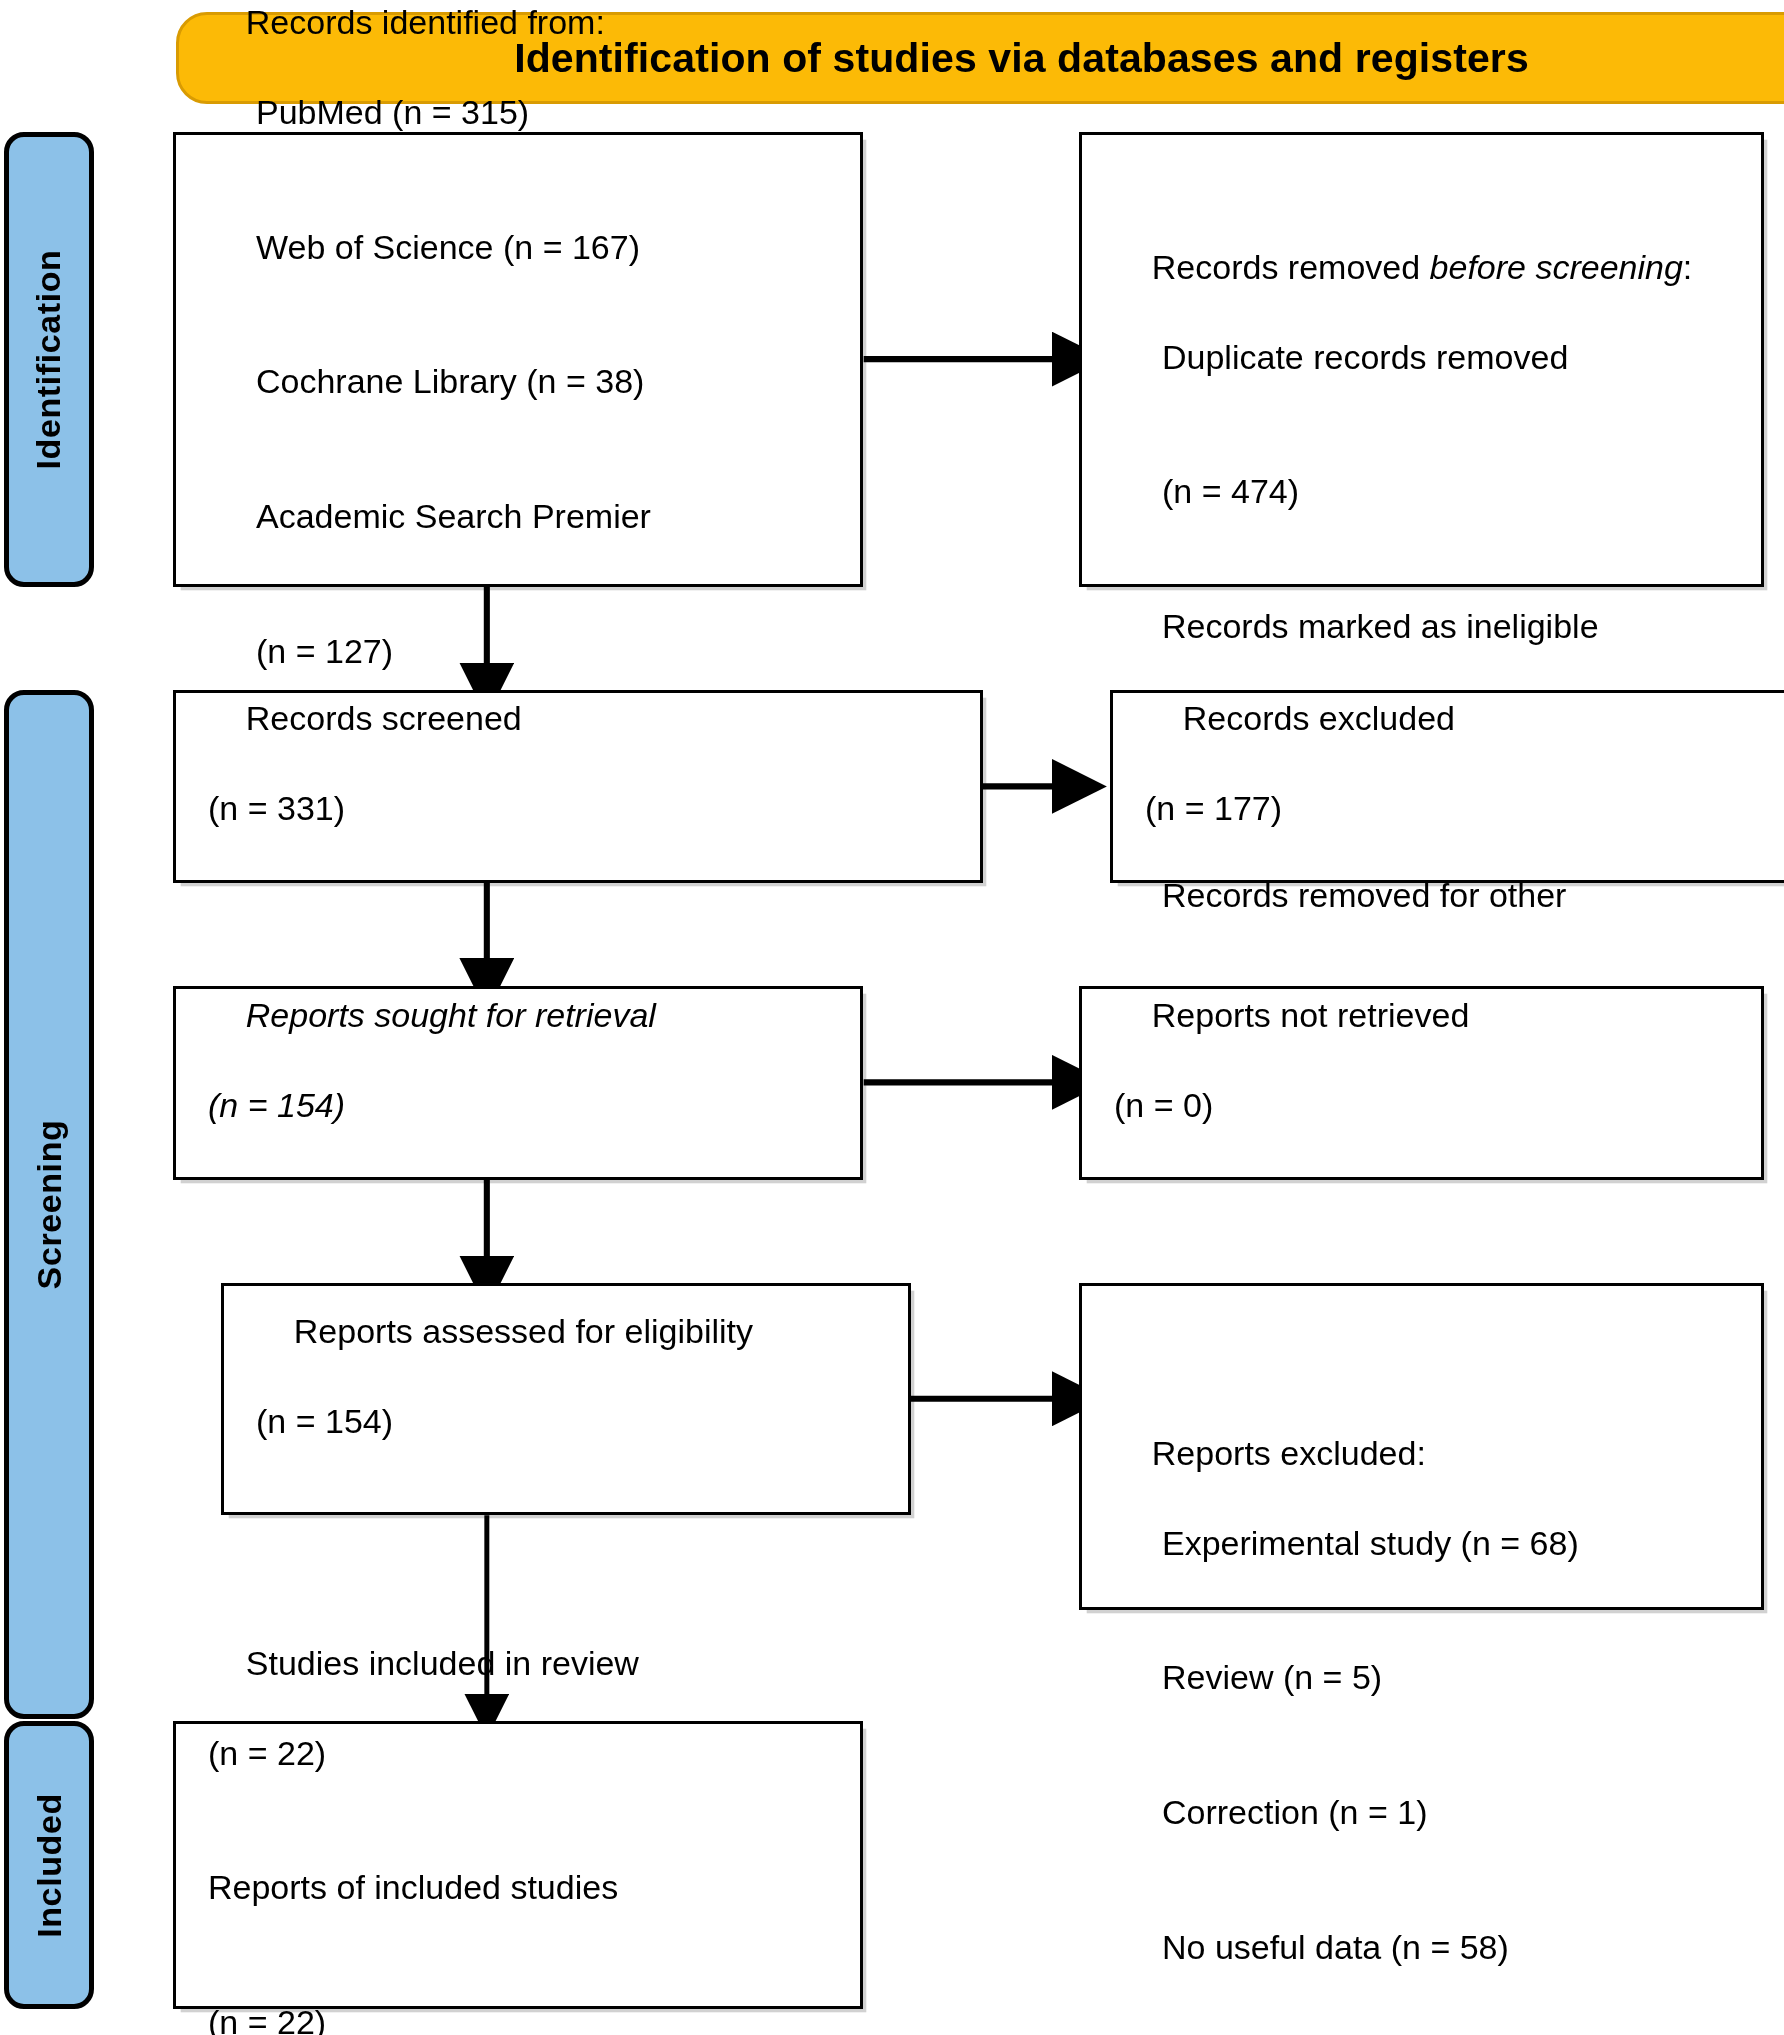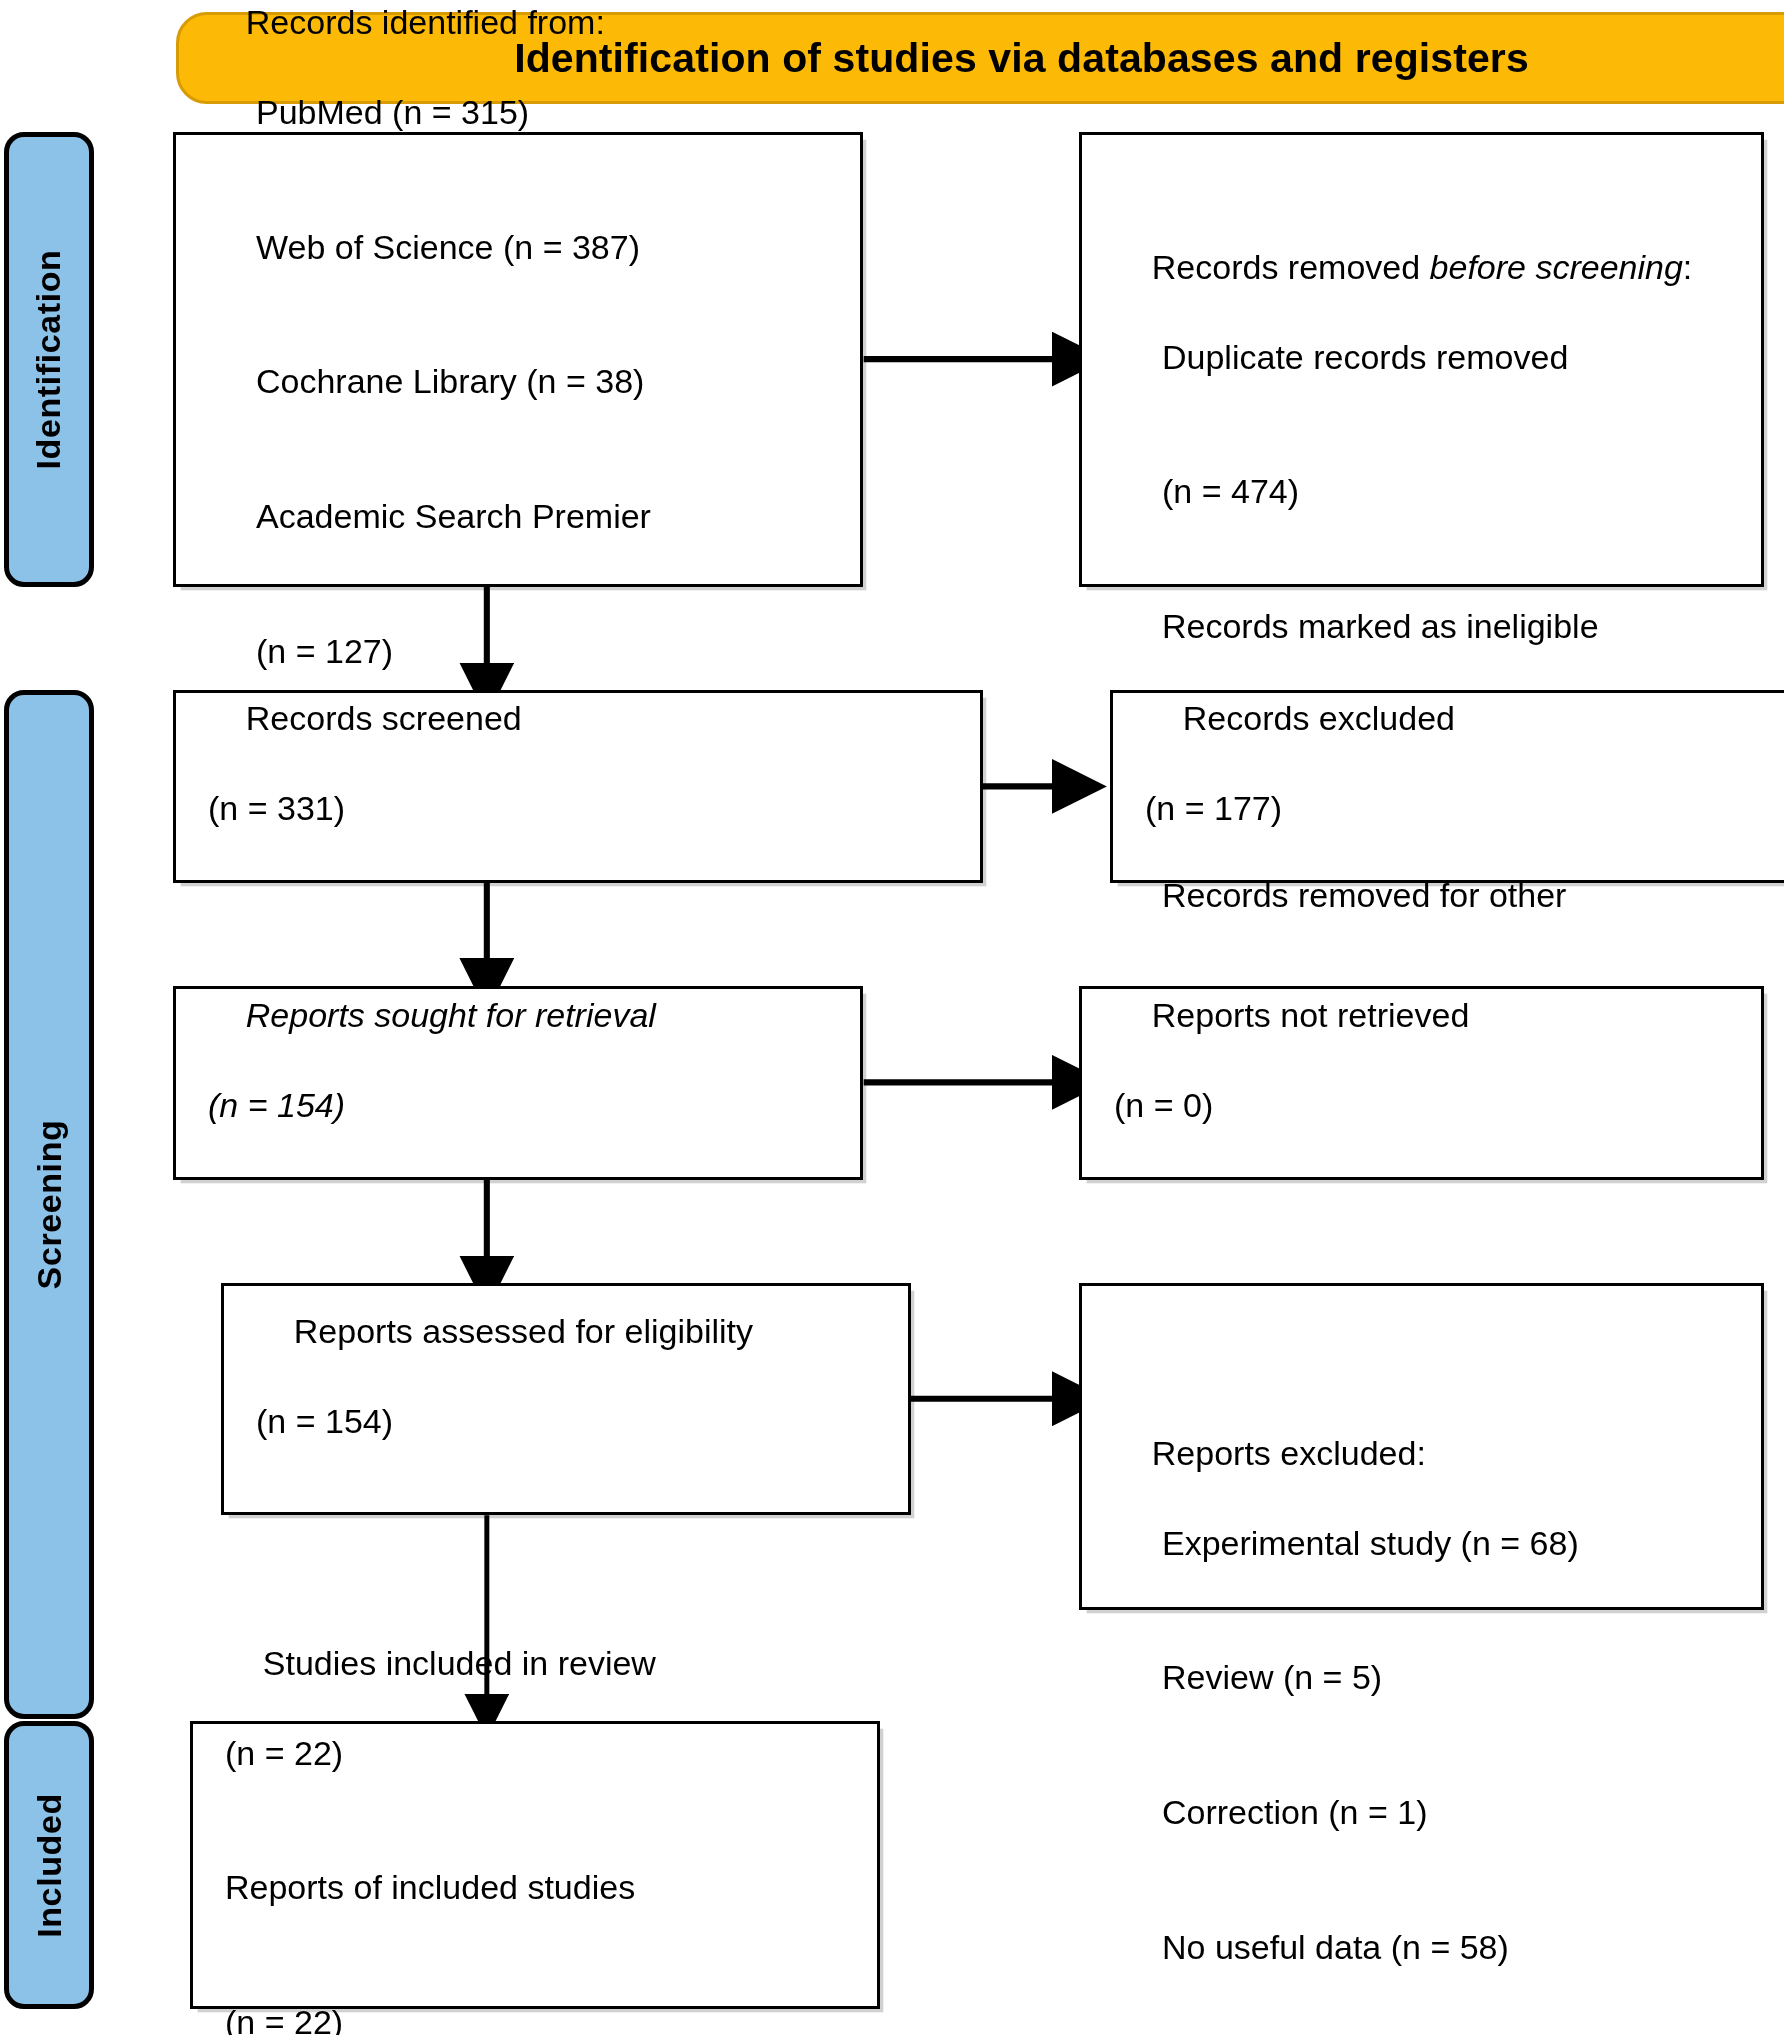--- a/index.html
+++ b/index.html
@@ -62,21 +62,21 @@
 
   
   #box-identified   {left:173px; top:132px;  width:690px; height:455px;}
   #box-removed      {left:1079px;top:132px;  width:685px; height:455px;}
   #box-screened     {left:173px; top:690px; width:810px; height:193px;}
   #box-excluded     {left:1110px;top:690px; width:685px; height:193px;text-decoration:underline;}
   #box-sought       {left:173px; top:986px; width:690px; height:194px;font-style:italic;}
   #box-notretrieved {left:1079px;top:986px; width:685px; height:194px;}
   #box-assessed     {left:173px; top:1283px; width:690px; height:232px;margin-left:48px;}
   #box-repexcluded  {left:1079px;top:1283px; width:685px; height:327px;}
-  #box-included     {left:173px; top:1721px; width:690px; height:288px;margin-left:17px;}
+  #box-included     {left:173px; top:1721px; width:690px; height:288px;}
 
   
   #connectors{position:absolute;left:0;top:0;width:1785px;height:2035px;pointer-events:none;}
 </style>
 </head>
 <body>
 
 <div id="header-banner">
   <span class="title">Identification of studies via databases and registers</span>
 </div>
@@ -115,21 +115,21 @@
 
   <line x1="1558" y1="2524" x2="1900" y2="2524" stroke="#000" stroke-width="11" marker-end="url(#arrowR)"></line>
 
   <line x1="878" y1="2734" x2="878" y2="3058" stroke="#000" stroke-width="9" marker-end="url(#arrowD)"></line>
 </svg>
 
 <div id="box-identified" class="flow-box mid">
   <div class="box-text">
     <span>Records identified from:</span>
     <span class="sub">PubMed (n = 315)</span>
-    <span class="sub">Web of Science (n = 387)</span>
+    <span class="sub">Web of Science (n = 167)</span>
     <span class="sub">Cochrane Library (n = 38)</span>
     <span class="sub">Academic Search Premier</span>
     <span class="sub">(n = 127)</span>
   </div>
 </div>
 
 <div id="box-removed" class="flow-box topset">
   <div class="box-text">
     <span>Records removed </span><span class="ital">before screening</span><span>:</span>
     <span class="sub">Duplicate records removed</span>

